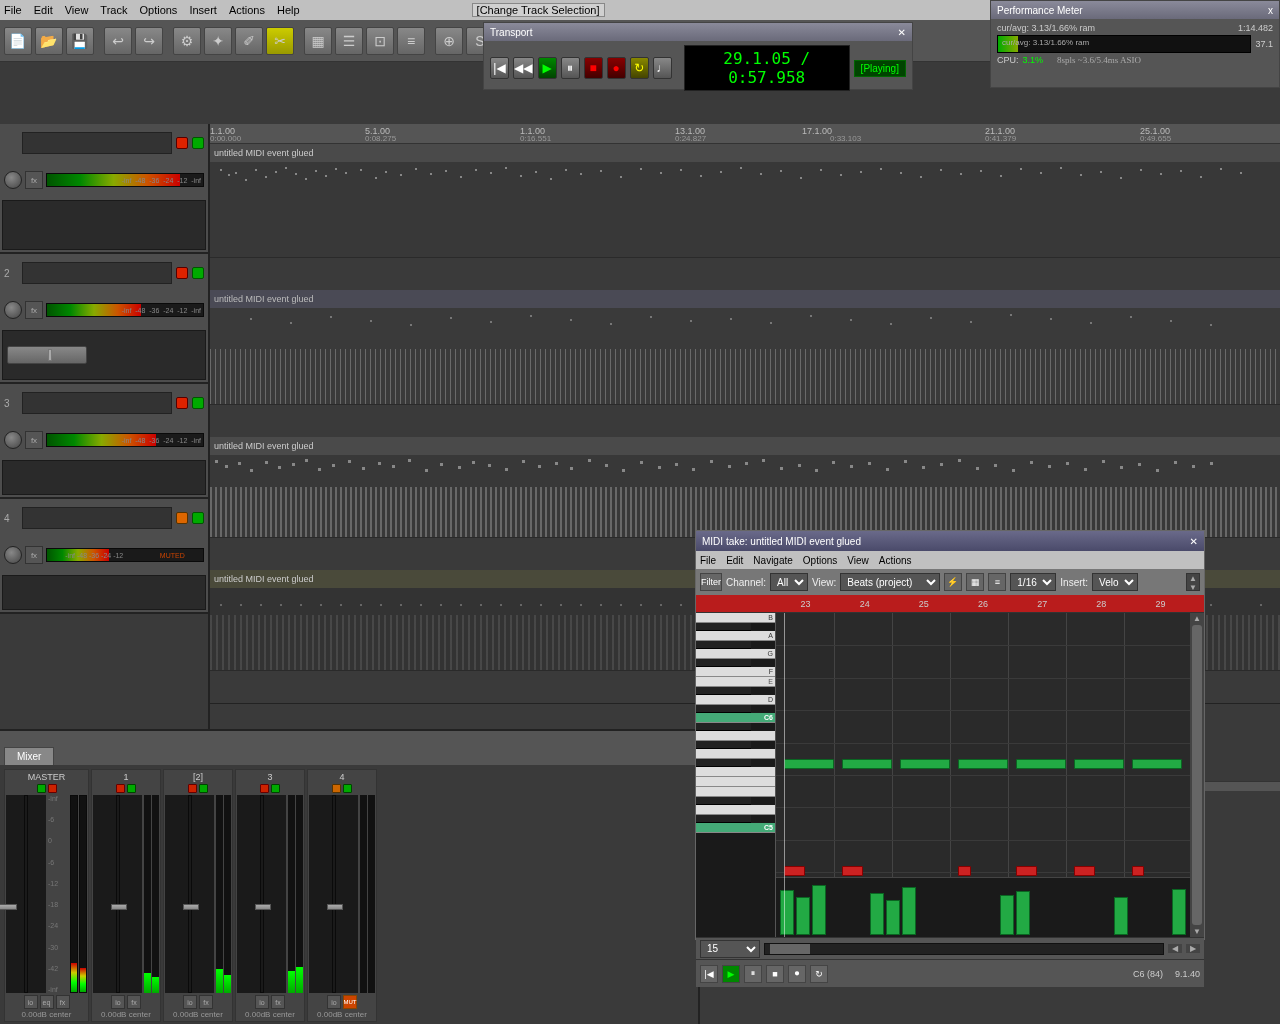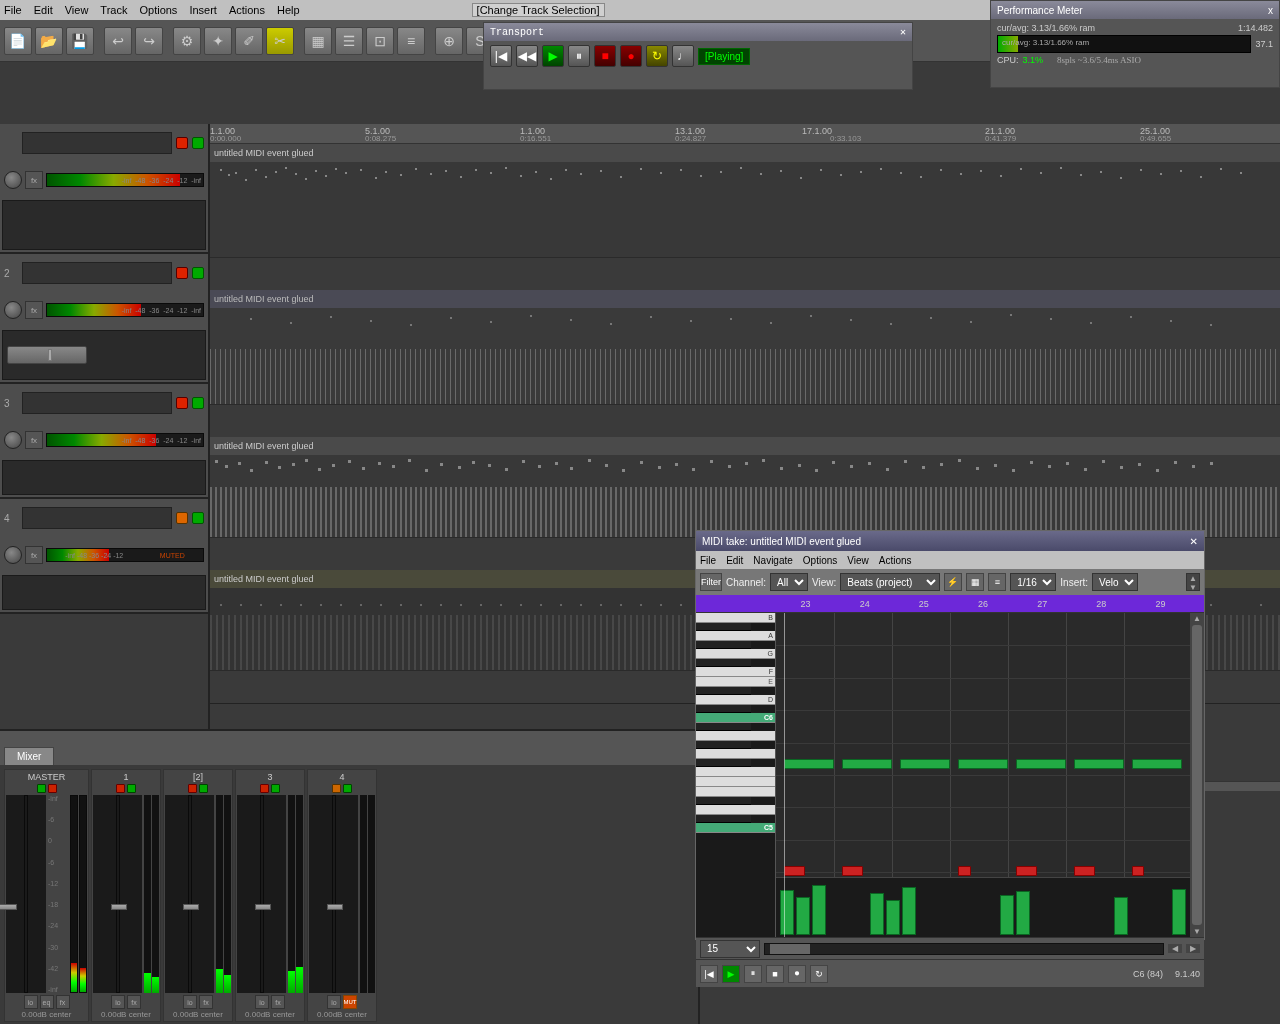--- a/index.html
+++ b/index.html
@@ -315,21 +315,20 @@
     }
     #transport-title {
       height: 18px;
       background: linear-gradient(180deg, #8a8a9a 0%, #6a6a7a 100%);
       display: flex;
       align-items: center;
       padding: 0 6px;
       font-size: 10px;
       color: #fff;
       justify-content: space-between;
-      font-family: Liberation Mono, monospace;
     }
     #transport-controls {
       display: flex;
       align-items: center;
       padding: 4px 6px;
       gap: 4px;
     }
     .t-btn {
       width: 22px; height: 22px;
       background: linear-gradient(180deg, #888 0%, #555 100%);
@@ -517,21 +516,21 @@
       height: 60px;
       background: #1e1e1e;
       border-top: 1px solid #333;
       position: relative;
       overflow: hidden;
     }
 
     
     #midi-ruler {
       height: 18px;
-      background: #6d28d9;
+      background: #b91c1c;
       border-bottom: 1px solid #333;
       display: flex;
       align-items: center;
       font-size: 9px;
       color: #ccc;
       position: relative;
     }
   </style>
 </head>
 <body>
@@ -577,20 +576,21 @@
   </div>
   <div id="transport-controls">
     <div class="t-btn">|◀</div>
     <div class="t-btn">◀◀</div>
     <div class="t-btn t-btn-green">▶</div>
     <div class="t-btn">⏸</div>
     <div class="t-btn t-btn-red">■</div>
     <div class="t-btn t-btn-red">●</div>
     <div class="t-btn t-btn-yellow">↻</div>
     <div class="t-btn">♩</div>
+    <div id="pos-display">29.1.05 / 0:57.958</div>
     <div id="playing-badge">[Playing]</div>
   </div>
 </div>
 
 <div id="perf-meter">
   <div id="perf-title">
     <span>Performance Meter</span>
     <span style="cursor:pointer">x</span>
   </div>
   <div id="perf-content">

